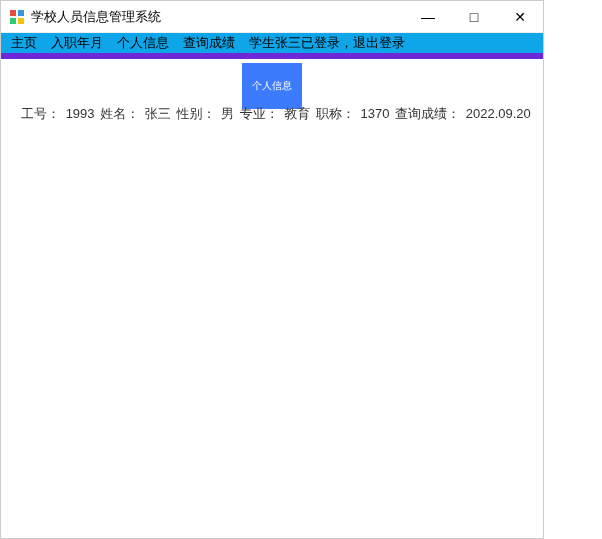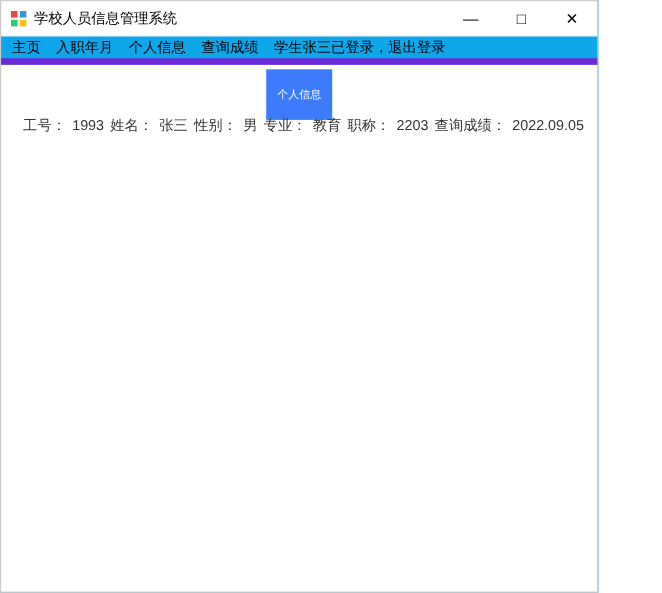--- a/index.html
+++ b/index.html
@@ -138,20 +138,20 @@
     <div class="info-line">
       <span class="kv">工号：</span>
       <span class="kv">1993</span>
       <span class="kv">姓名：</span>
       <span class="kv">张三</span>
       <span class="kv">性别：</span>
       <span class="kv">男</span>
       <span class="kv">专业：</span>
       <span class="kv">教育</span>
       <span class="kv">职称：</span>
-      <span class="kv">2203</span>
+      <span class="kv">1370</span>
       <span class="kv">查询成绩：</span>
-      <span class="kv">2022.09.05</span>
+      <span class="kv">2022.09.20</span>
     </div>
 
   </div>
 
 </div>
 
 </body></html>

